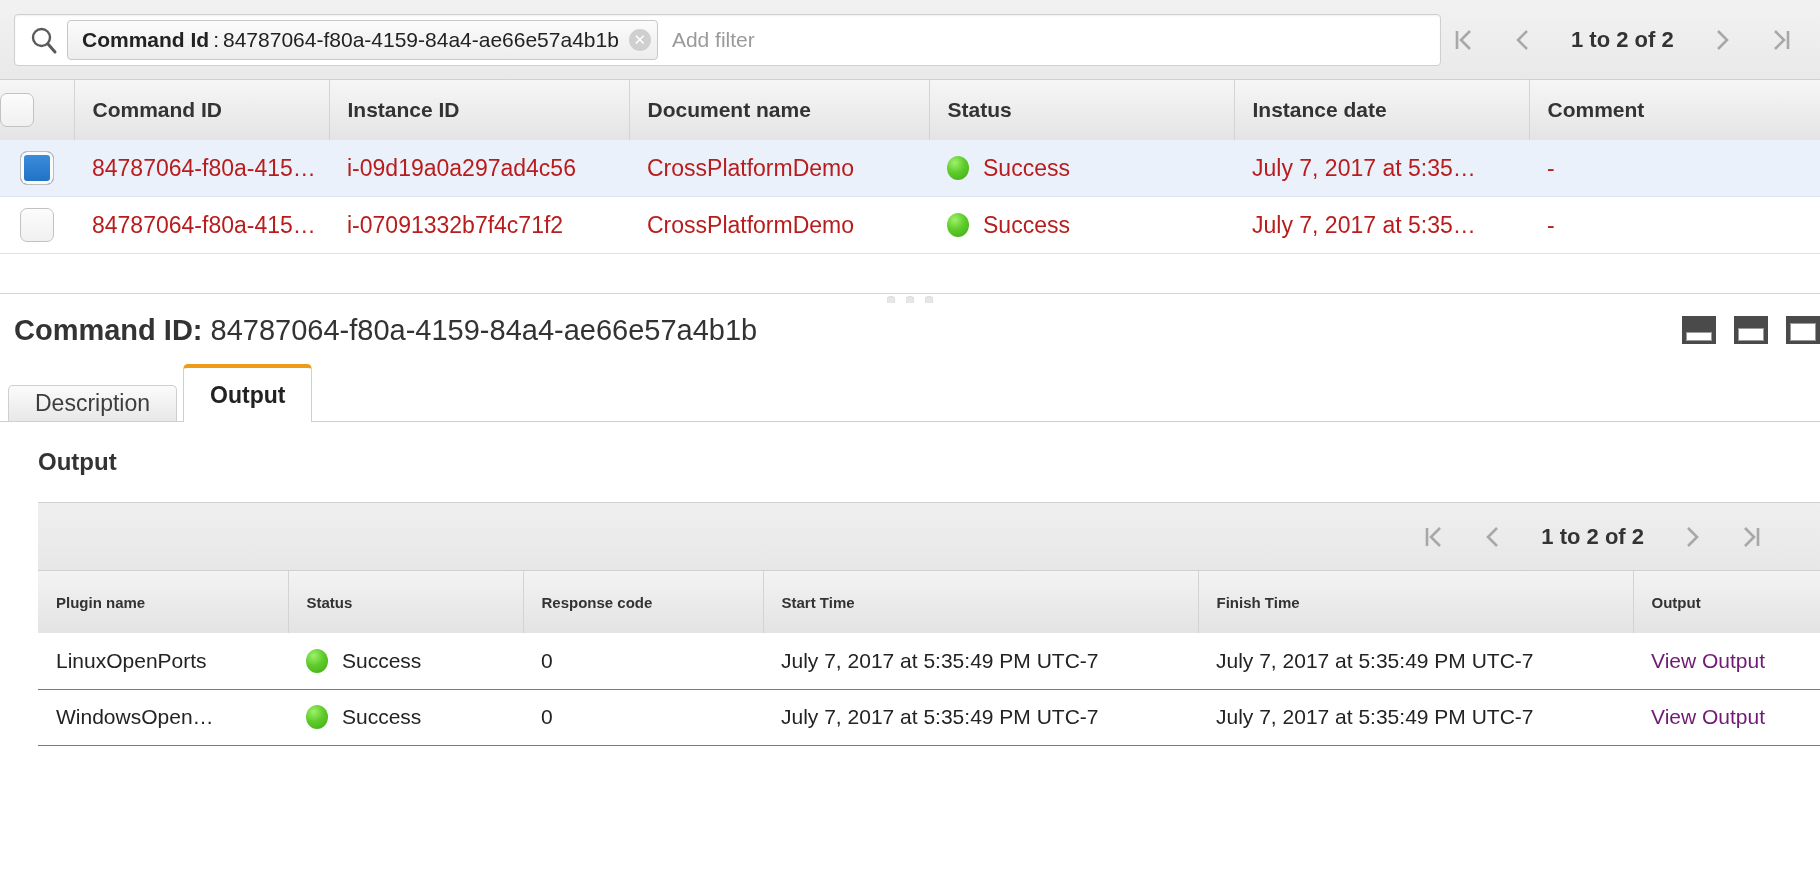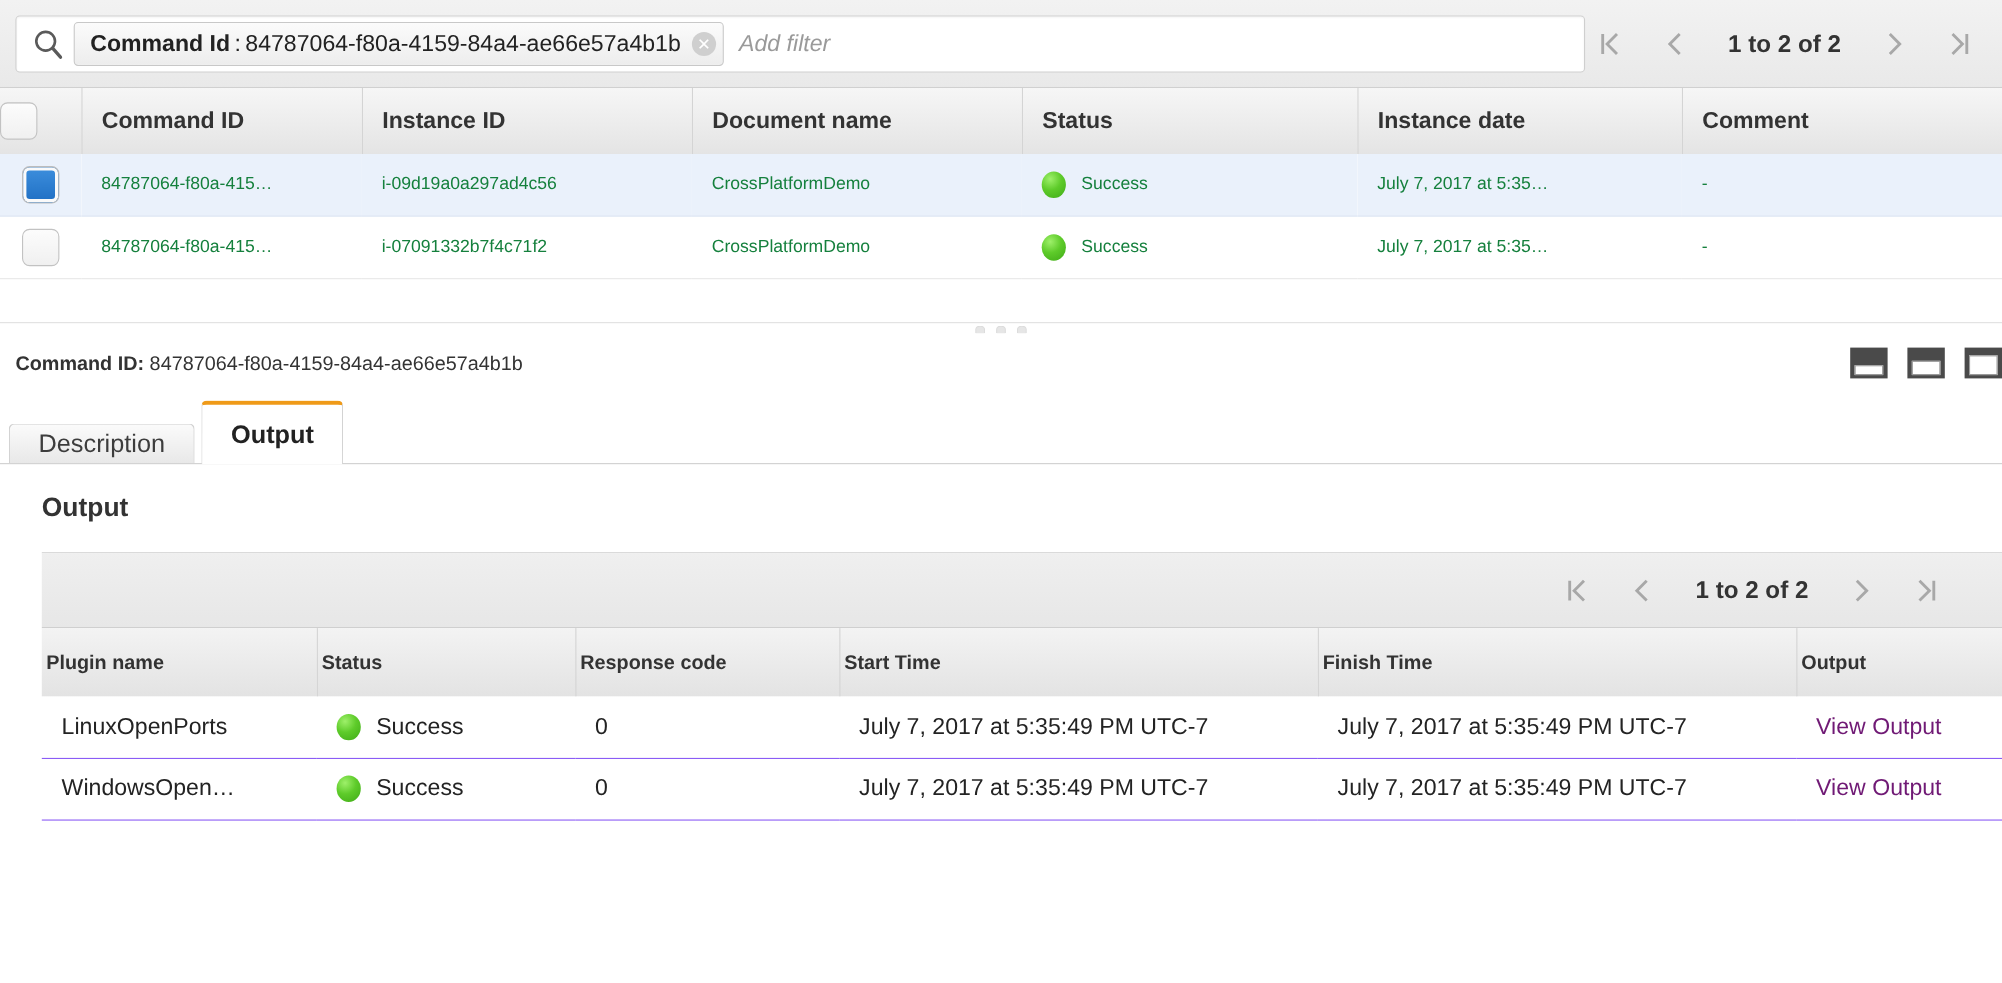--- a/index.html
+++ b/index.html
@@ -72,21 +72,20 @@
     line-height: 22px;
     text-align: center;
     flex: 0 0 auto;
     font-family: "DejaVu Sans", sans-serif;
   }
   .add-filter {
     font-size: 21px;
     color: #9a9a9a;
     padding-left: 4px;
     white-space: nowrap;
-    font-style: italic;
   }
 
   
   .pager {
     display: flex;
     align-items: center;
     gap: 12px;
     margin-left: auto;
     padding-right: 18px;
   }
@@ -119,22 +118,22 @@
     font-weight: bold;
     color: #333333;
     padding: 0 0 0 18px;
     border-right: 1px solid #d4d4d4;
     vertical-align: middle;
   }
   .tbl thead th:last-child { border-right: none; }
   .tbl thead th.chk-col { border-right: 1px solid #d4d4d4; }
   .tbl tbody td {
     height: 56px;
-    font-size: 16px;
-    color: #15803d;
+    font-size: 23px;
+    color: #b91c1c;
     padding: 0 0 0 18px;
     border-bottom: 1px solid #e2e2e2;
     vertical-align: middle;
     white-space: nowrap;
     overflow: hidden;
   }
   .tbl tbody tr.selected { background: #eaf1fb; }
   .tbl tbody tr.selected td { border-bottom: 1px solid #dbe4f2; }
   .chk-col { width: 74px; padding: 0 !important; text-align: center; }
   .chk {
@@ -182,21 +181,21 @@
   }
 
   
   .detail-head {
     display: flex;
     align-items: center;
     height: 72px;
     padding: 0 0 0 14px;
     background: #ffffff;
   }
-  .dh-item { font-size: 18px; color: #333333; white-space: nowrap; }
+  .dh-item { font-size: 29px; color: #333333; white-space: nowrap; }
   .dh-item b { font-weight: bold; }
   .dh-item .v { color: #333333; }
   .dh-gap { width: 46px; }
   .panel-icons {
     margin-left: auto;
     display: flex;
     align-items: center;
     gap: 18px;
     padding-right: 0px;
   }
@@ -268,24 +267,24 @@
     align-items: center;
     border-bottom: 1px solid #cfcfcf;
   }
   .out-toolbar .pager { padding-right: 46px; }
 
   .otbl { width: 100%; border-collapse: collapse; table-layout: fixed; }
   .otbl thead tr { background: linear-gradient(to bottom, #f3f3f3 0%, #e3e3e3 100%); }
   .otbl thead th {
     height: 62px;
     text-align: left;
-    font-size: 18px;
+    font-size: 15px;
     font-weight: bold;
     color: #333333;
-    padding: 0 0 0 4px;
+    padding: 0 0 0 18px;
     border-right: 1px solid #d3d3d3;
     vertical-align: middle;
   }
   .otbl thead th:last-child { border-right: none; }
   .otbl tbody td {
     height: 56px;
     font-size: 21px;
     color: #232323;
     padding: 0 0 0 18px;
     border-bottom: 1px solid #8b5cf6;

